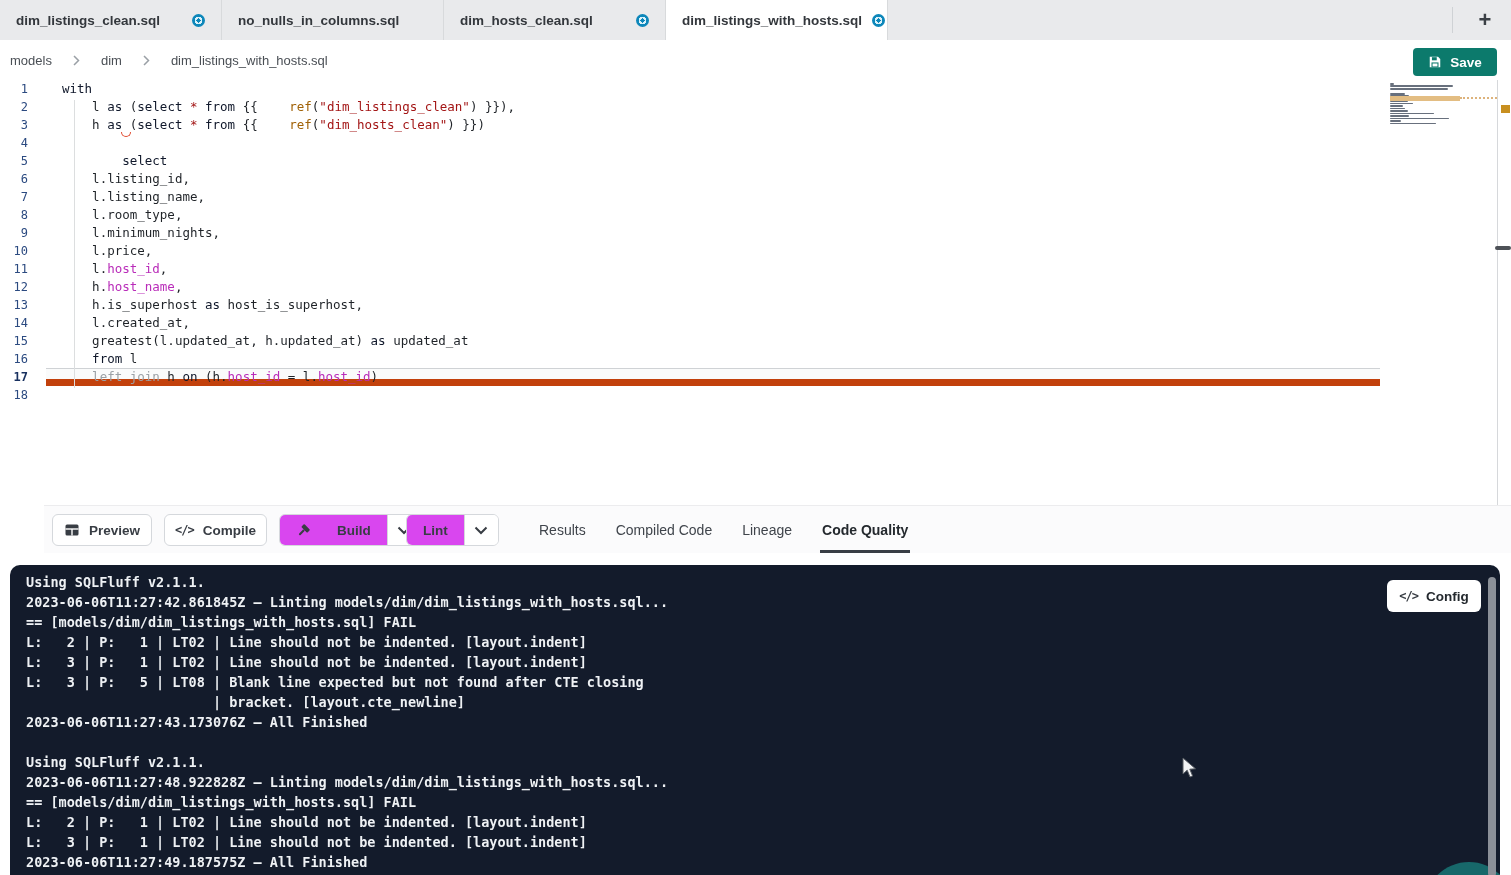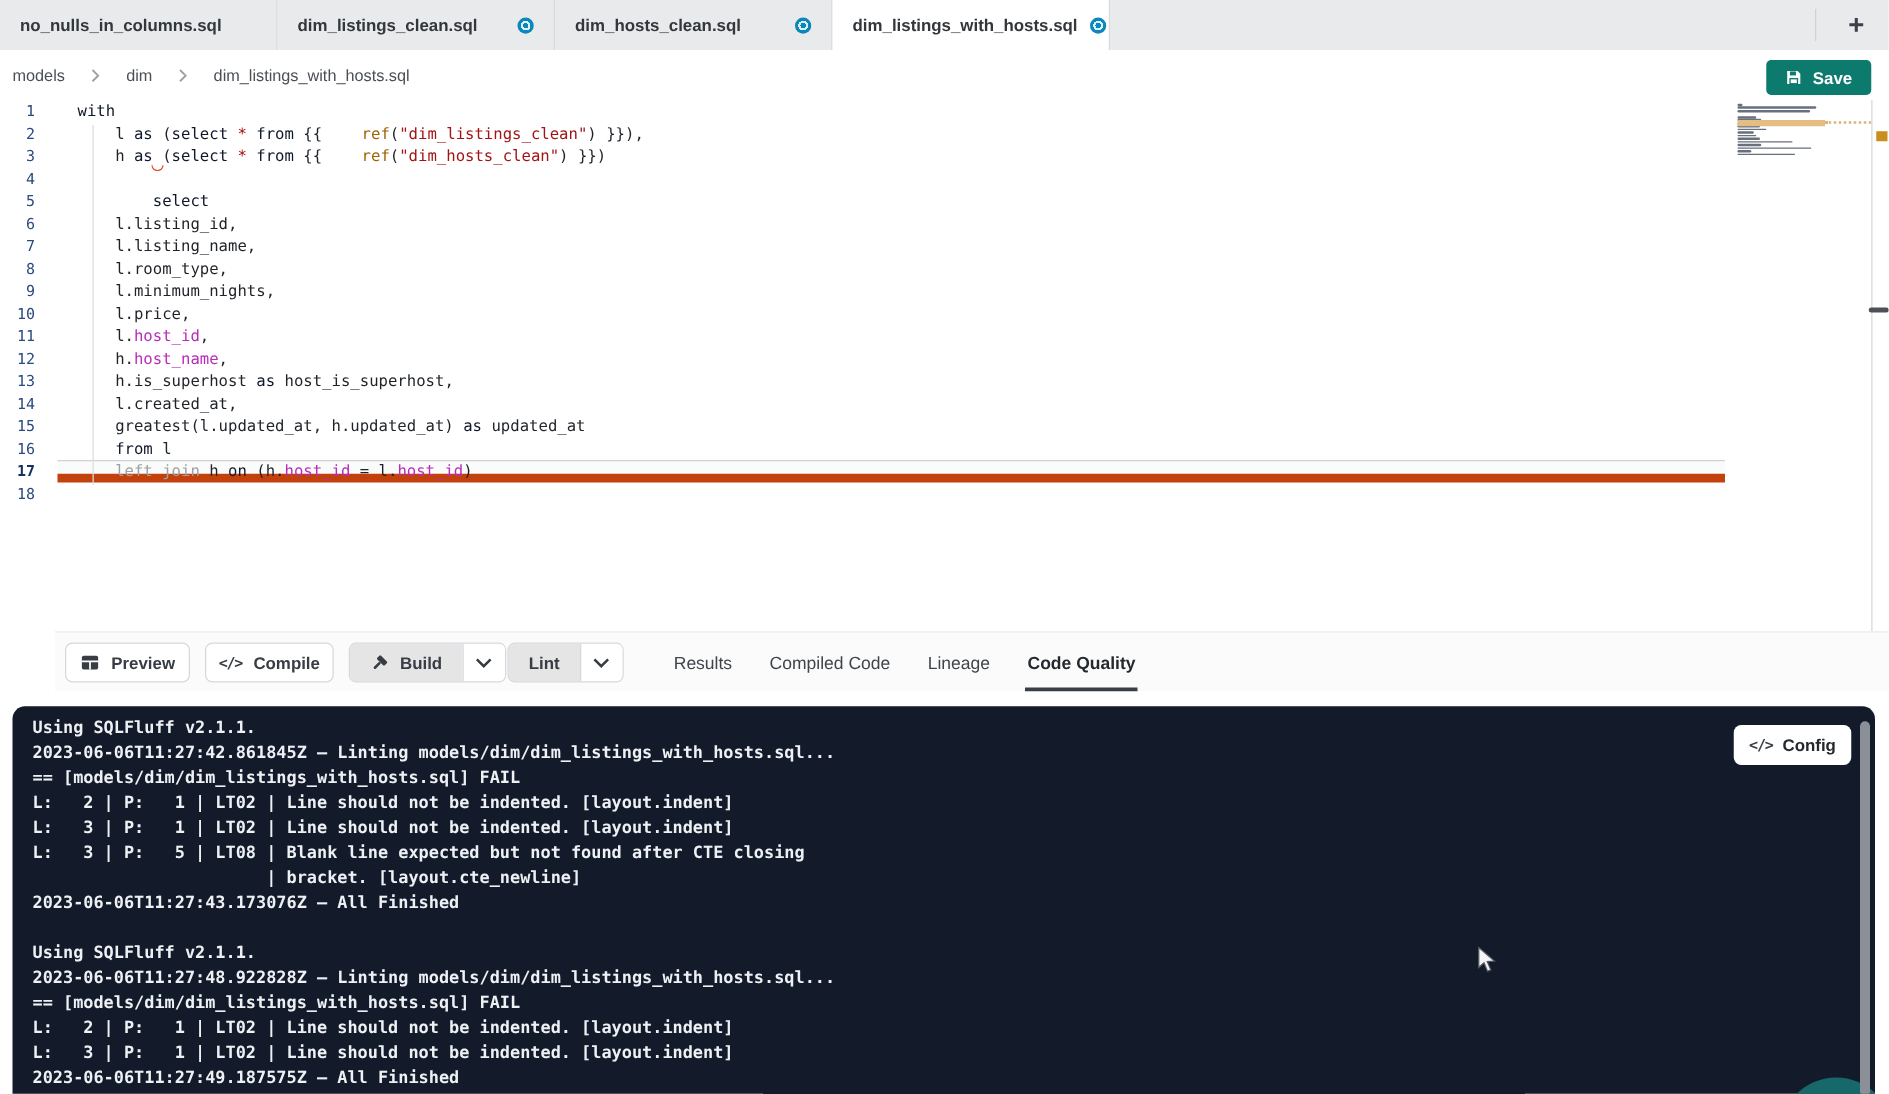--- a/index.html
+++ b/index.html
@@ -68,22 +68,22 @@
 
   
   .toolbar { position:absolute; top:505px; left:0; width:1511px; height:48px;
     background:#fbfbfc; border-top:1px solid #ececee;margin-left:44px; }
   .tb-btn { position:absolute; top:8px; height:32px; background:#fff;
     border:1px solid #d5d8dc; border-radius:6px; display:flex; align-items:center;
     justify-content:center; gap:9px; font-size:13.5px; font-weight:600; color:#383d44;
     cursor:pointer; font-family:"Liberation Sans",sans-serif; }
   .tb-split { position:absolute; top:8px; height:32px; display:flex; background:#fff;
     border:1px solid #d5d8dc; border-radius:6px; overflow:hidden; }
-  .tb-split .main { display:flex; align-items:center; gap:9px; padding:0 16px;
-    font-size:13.5px; font-weight:600; color:#383d44; cursor:pointer; background:#e5e5e5; border:none;
+  .tb-split .main { display:flex; align-items:center; gap:26px; padding:0 16px;
+    font-size:13.5px; font-weight:600; color:#383d44; cursor:pointer; background:#d946ef; border:none;
     font-family:"Liberation Sans",sans-serif; }
   .tb-split .chev { width:34px; display:flex; align-items:center; justify-content:center;
     border:none; border-left:1px solid #d5d8dc; background:#fff; cursor:pointer; }
   .code-glyph { font-family:"DejaVu Sans Mono",monospace; font-weight:700; font-size:12px;
     color:#383d44; letter-spacing:-1px; }
   .panel-tabs { position:absolute; left:495px; top:0; height:47px; display:flex;
     gap:30px; align-items:center; }
   .rtab { font-size:14px; color:#3f444b; cursor:pointer; position:relative;
     height:47px; display:flex; align-items:center; }
   .rtab.active { color:#24292e; font-weight:600; }
@@ -104,26 +104,26 @@
   .help-circle { position:absolute; left:1414px; top:297px; width:90px; height:90px;
     border-radius:50%; background:#17686a; cursor:pointer; }
   .mouse-cursor { position:absolute; left:1182px; top:757px; width:16px; height:22px; }
 </style>
 </head>
 <body>
 
 <div class="tabbar">
   <div class="tabs-holder" id="tabs">
       <div class="tab">
-    <span class="tab-label">no_nulls_in_columns.sql</span>
-
-  </div>
-      <div class="tab">
     <span class="tab-label">dim_listings_clean.sql</span>
     <span class="mod-dot"></span>
+  </div>
+      <div class="tab">
+    <span class="tab-label">no_nulls_in_columns.sql</span>
+
   </div>
       <div class="tab">
     <span class="tab-label">dim_hosts_clean.sql</span>
     <span class="mod-dot"></span>
   </div>
       <div class="tab active">
     <span class="tab-label">dim_listings_with_hosts.sql</span>
     <span class="mod-dot"></span>
   </div>
     </div>

